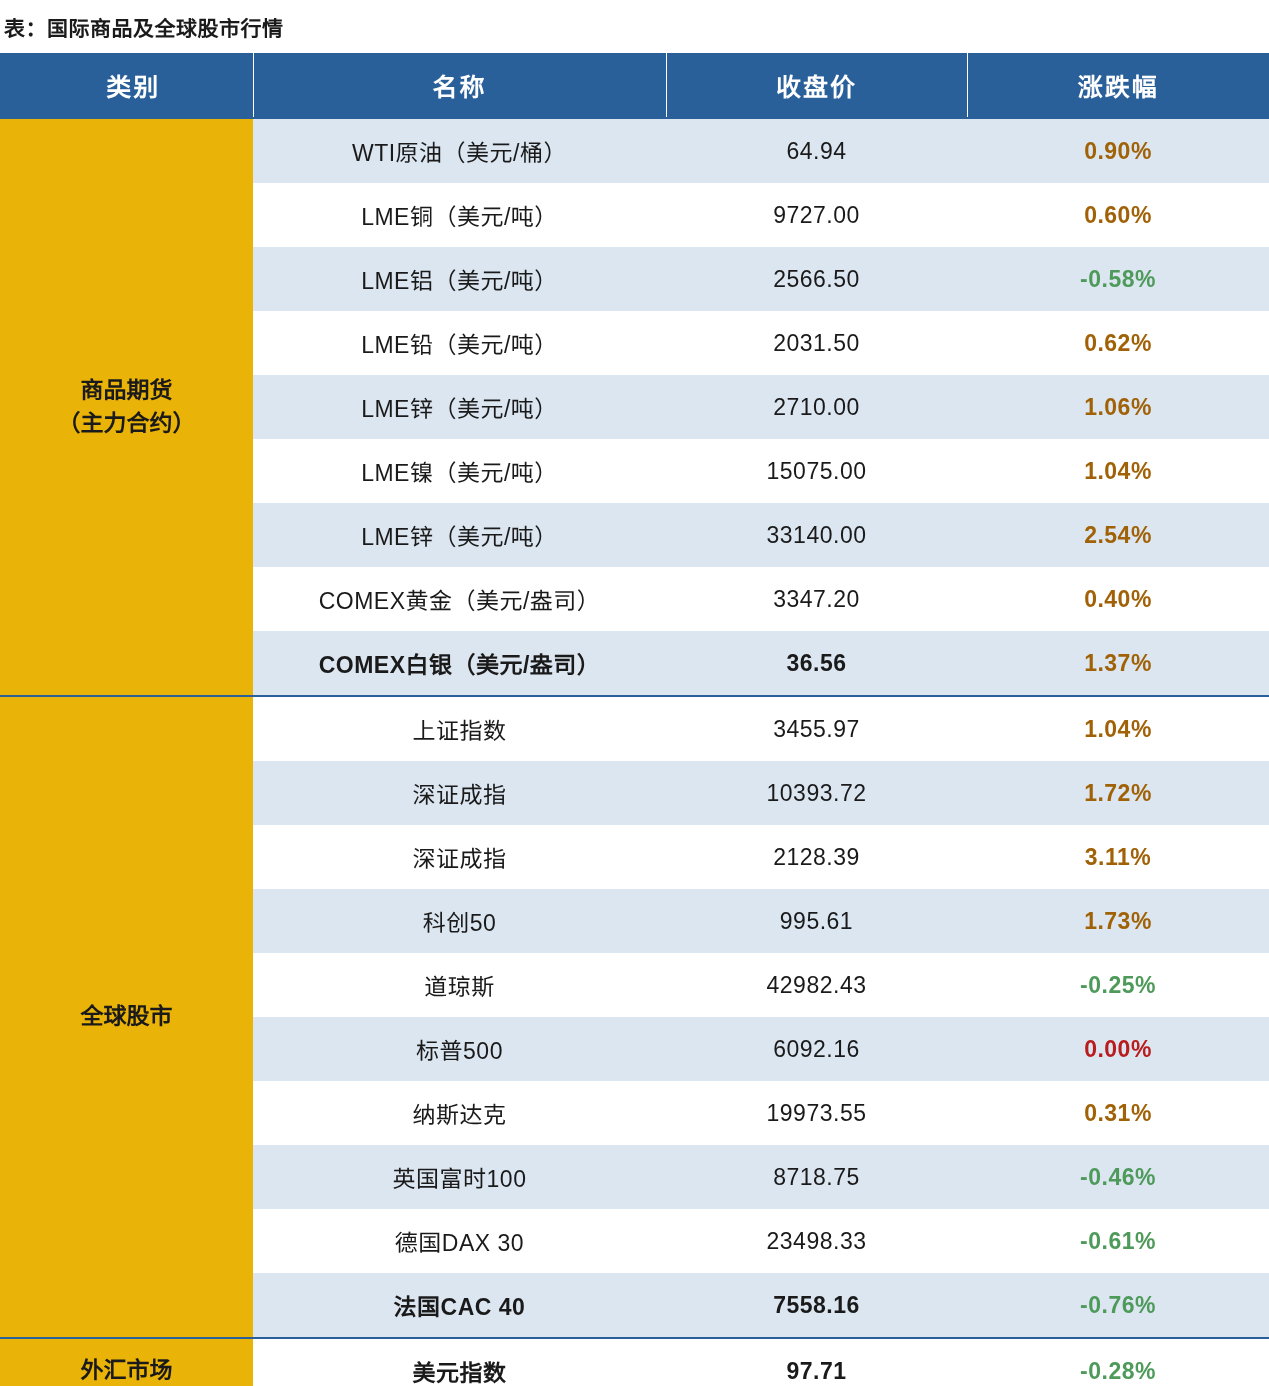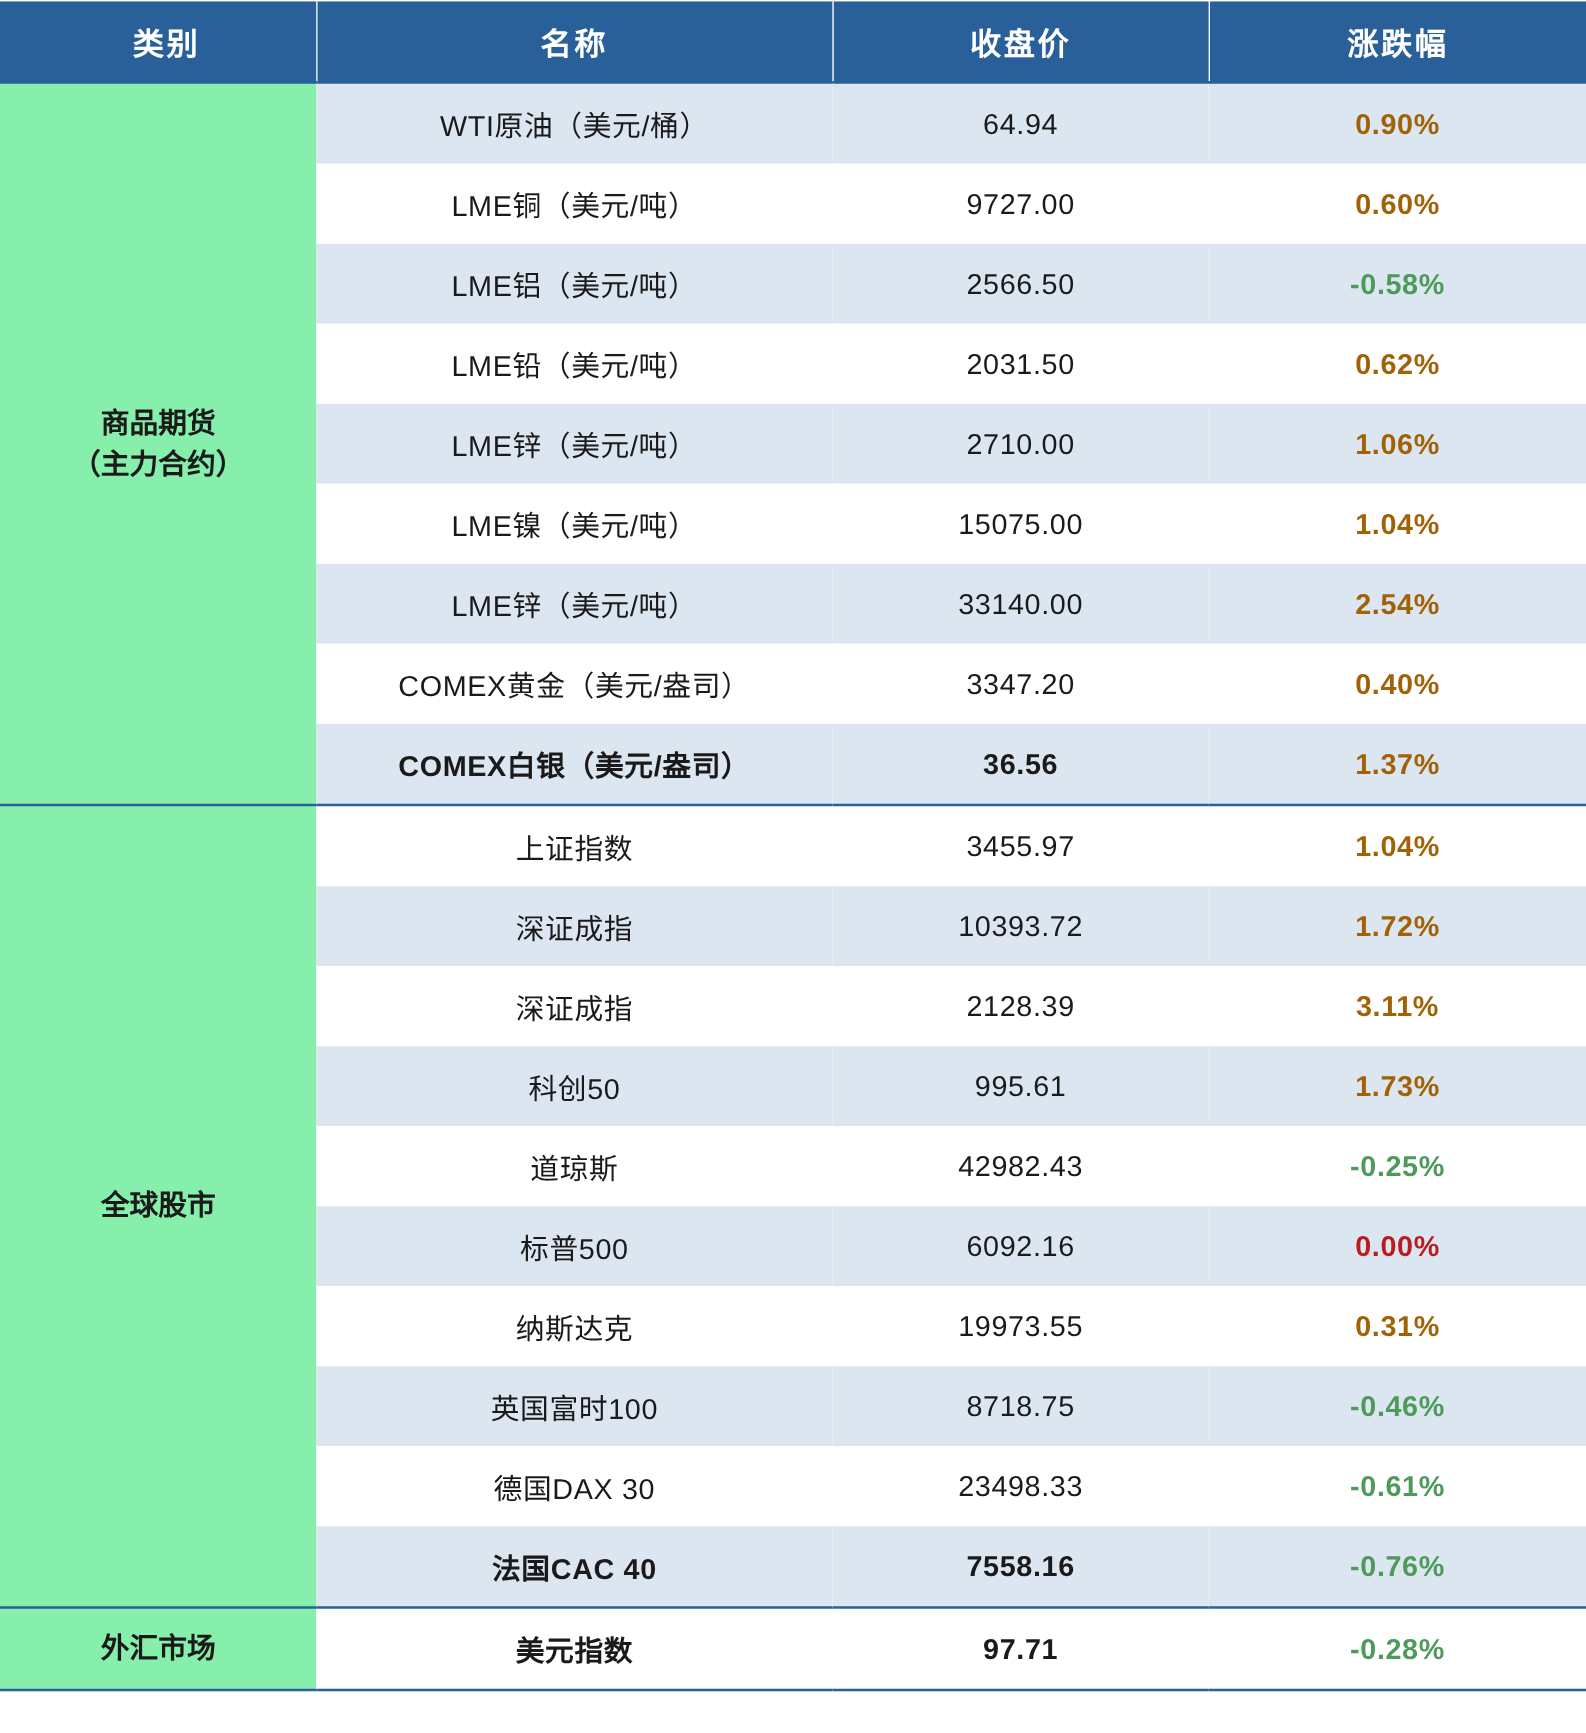--- a/index.html
+++ b/index.html
@@ -65,21 +65,21 @@
     border: none;
     color: #1a1a1a;
   }
   tbody tr.odd td.data-cell {
     background: #dce6f1;
   }
   tbody tr.even td.data-cell {
     background: #ffffff;
   }
   td.cat-cell {
-    background: #86efac;
+    background: #eab308;
     font-size: 23px;
     font-weight: bold;
     line-height: 1.45;
     text-align: center;
     border-top: 2px solid #2a6099;
     border-bottom: 2px solid #2a6099;
   }
   td.name-cell {
     letter-spacing: 0.5px;
   }
@@ -100,20 +100,21 @@
   tbody tr.group-end td.data-cell {
     border-bottom: 2px solid #2a6099;
     font-weight: bold;
   }
 </style>
 </head>
 <body>
 
 <div class="page">
 
+  <div class="caption">表：国际商品及全球股市行情</div>
 
   <table class="quote-table">
     <colgroup>
       <col class="c-cat">
       <col class="c-name">
       <col class="c-price">
       <col class="c-chg">
     </colgroup>
     <thead>
       <tr>

